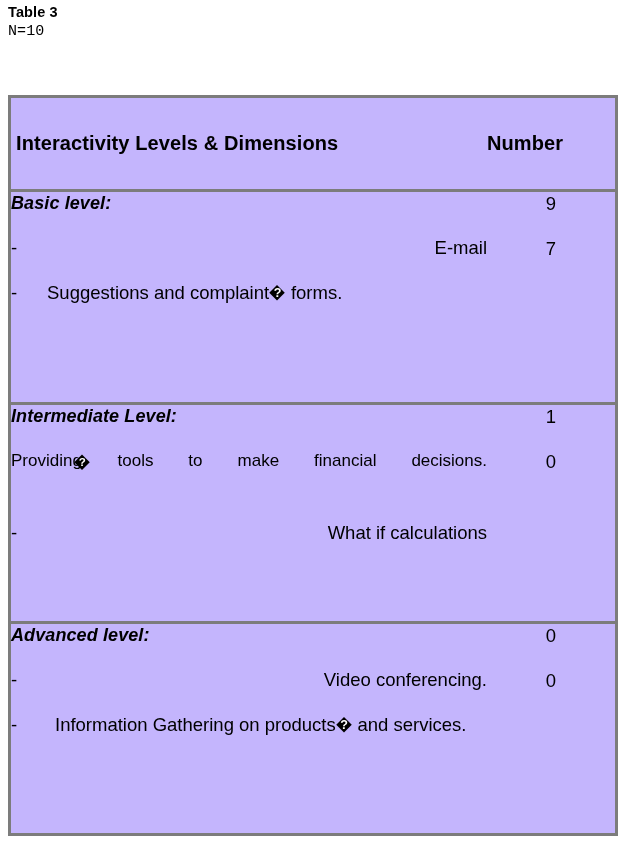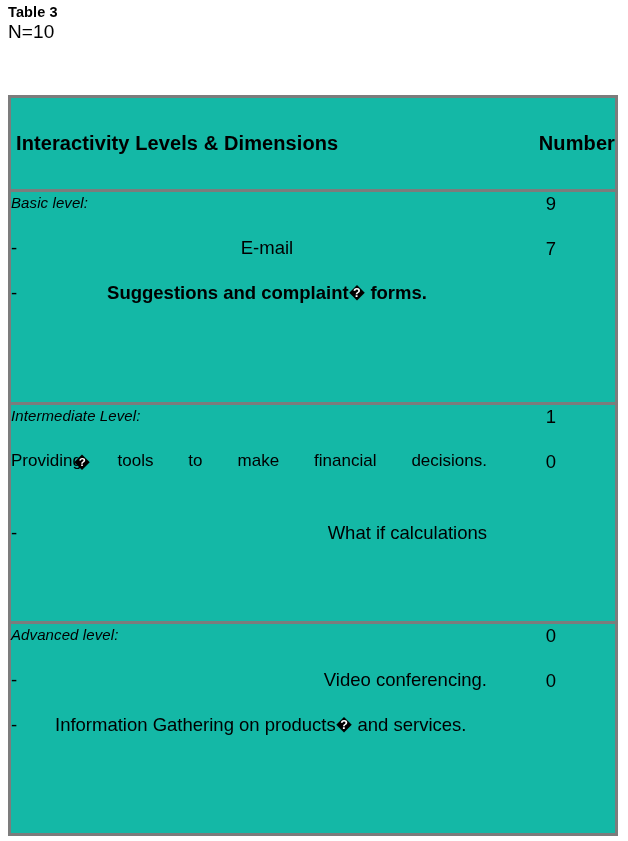--- a/index.html
+++ b/index.html
@@ -30,33 +30,33 @@
     top: 2px;
     width: 600px;
   }
   .caption-line {
     font-size: 14.5px;
     line-height: 20px;
     letter-spacing: 0.1px;
     white-space: pre;
   }
   .caption-line.bold { font-weight: bold; }
-  .caption-line.normal { font-weight: normal; font-size: 19px; }
+  .caption-line.normal { font-weight: normal; font-size: 15px; font-family: Liberation Mono, monospace; }
   .caption-line.title { font-weight: bold; font-size: 15.5px; letter-spacing: 0.3px; }
 
   
   .tbl-wrap {
     position: absolute;
     left: 8px;
     top: 95px;
     width: 610px;
     height: 741px;
     box-sizing: border-box;
     border: 3px solid #7c7c7c;
-    background: #14b8a6;
+    background: #c4b5fd;
   }
   .tbl {
     width: 100%;
     height: 100%;
     border-collapse: collapse;
     table-layout: fixed;
   }
   .tbl td {
     vertical-align: top;
     padding: 0;
@@ -73,42 +73,42 @@
   .hdr-left, .hdr-right {
     height: 91px;
   }
   .hdr-inner {
     height: 100%;
     display: flex;
     align-items: center;
     box-sizing: border-box;
   }
   .hdr-left .hdr-inner  { padding-left: 5px; justify-content: flex-start; }
-  .hdr-right .hdr-inner { justify-content: flex-end; }
+  .hdr-right .hdr-inner { justify-content: flex-start; }
   .hdr-text {
     font-size: 20px;
     font-weight: bold;
     letter-spacing: 0.1px;
     white-space: pre;
   }
 
   
   .body-left {
     padding: 18px 3px 6px 4px;
     box-sizing: border-box;
   }
   .body-right {
     padding: 18px 0 6px 0;
     box-sizing: border-box;
     text-align: center;
   }
 
   .level-head {
-    font-size: 15px;
-    font-weight: normal;
+    font-size: 18px;
+    font-weight: bold;
     font-style: italic;
     letter-spacing: 0.1px;
     line-height: 22px;
     margin: 0 0 22px 0;
     white-space: pre;
   }
 
   
   .tab-item {
     font-size: 18.5px;
@@ -220,25 +220,25 @@
               <span class="hdr-text">Number</span>
             </div>
           </td>
         </tr>
 
       <tr class="rule-row">
             <td class="cell-left body-left">
               <div class="level-head">Basic level:</div>
               <div class="tab-item">
                 <span class="dash">-</span>
-                <span class="body" style="text-align: center;">E-mail</span>
-              </div>
-              <div class="tab-item">
-                <span class="dash">-</span>
-                <span class="body" style="text-align: center; font-weight: bold;">Suggestions and complaint<span class="repl"></span> forms.</span>
+                <span class="body" style="text-align: right;">E-mail</span>
+              </div>
+              <div class="tab-item">
+                <span class="dash">-</span>
+                <span class="body" style="text-align: left;">Suggestions and complaint<span class="repl"></span> forms.</span>
               </div>
             </td>
             <td class="body-right">
               <div class="num first">9</div>
               <div class="num">7</div>
               <div class="num">&nbsp;</div>
             </td>
           </tr>
           <tr class="rule-row">
             <td class="cell-left body-left">

